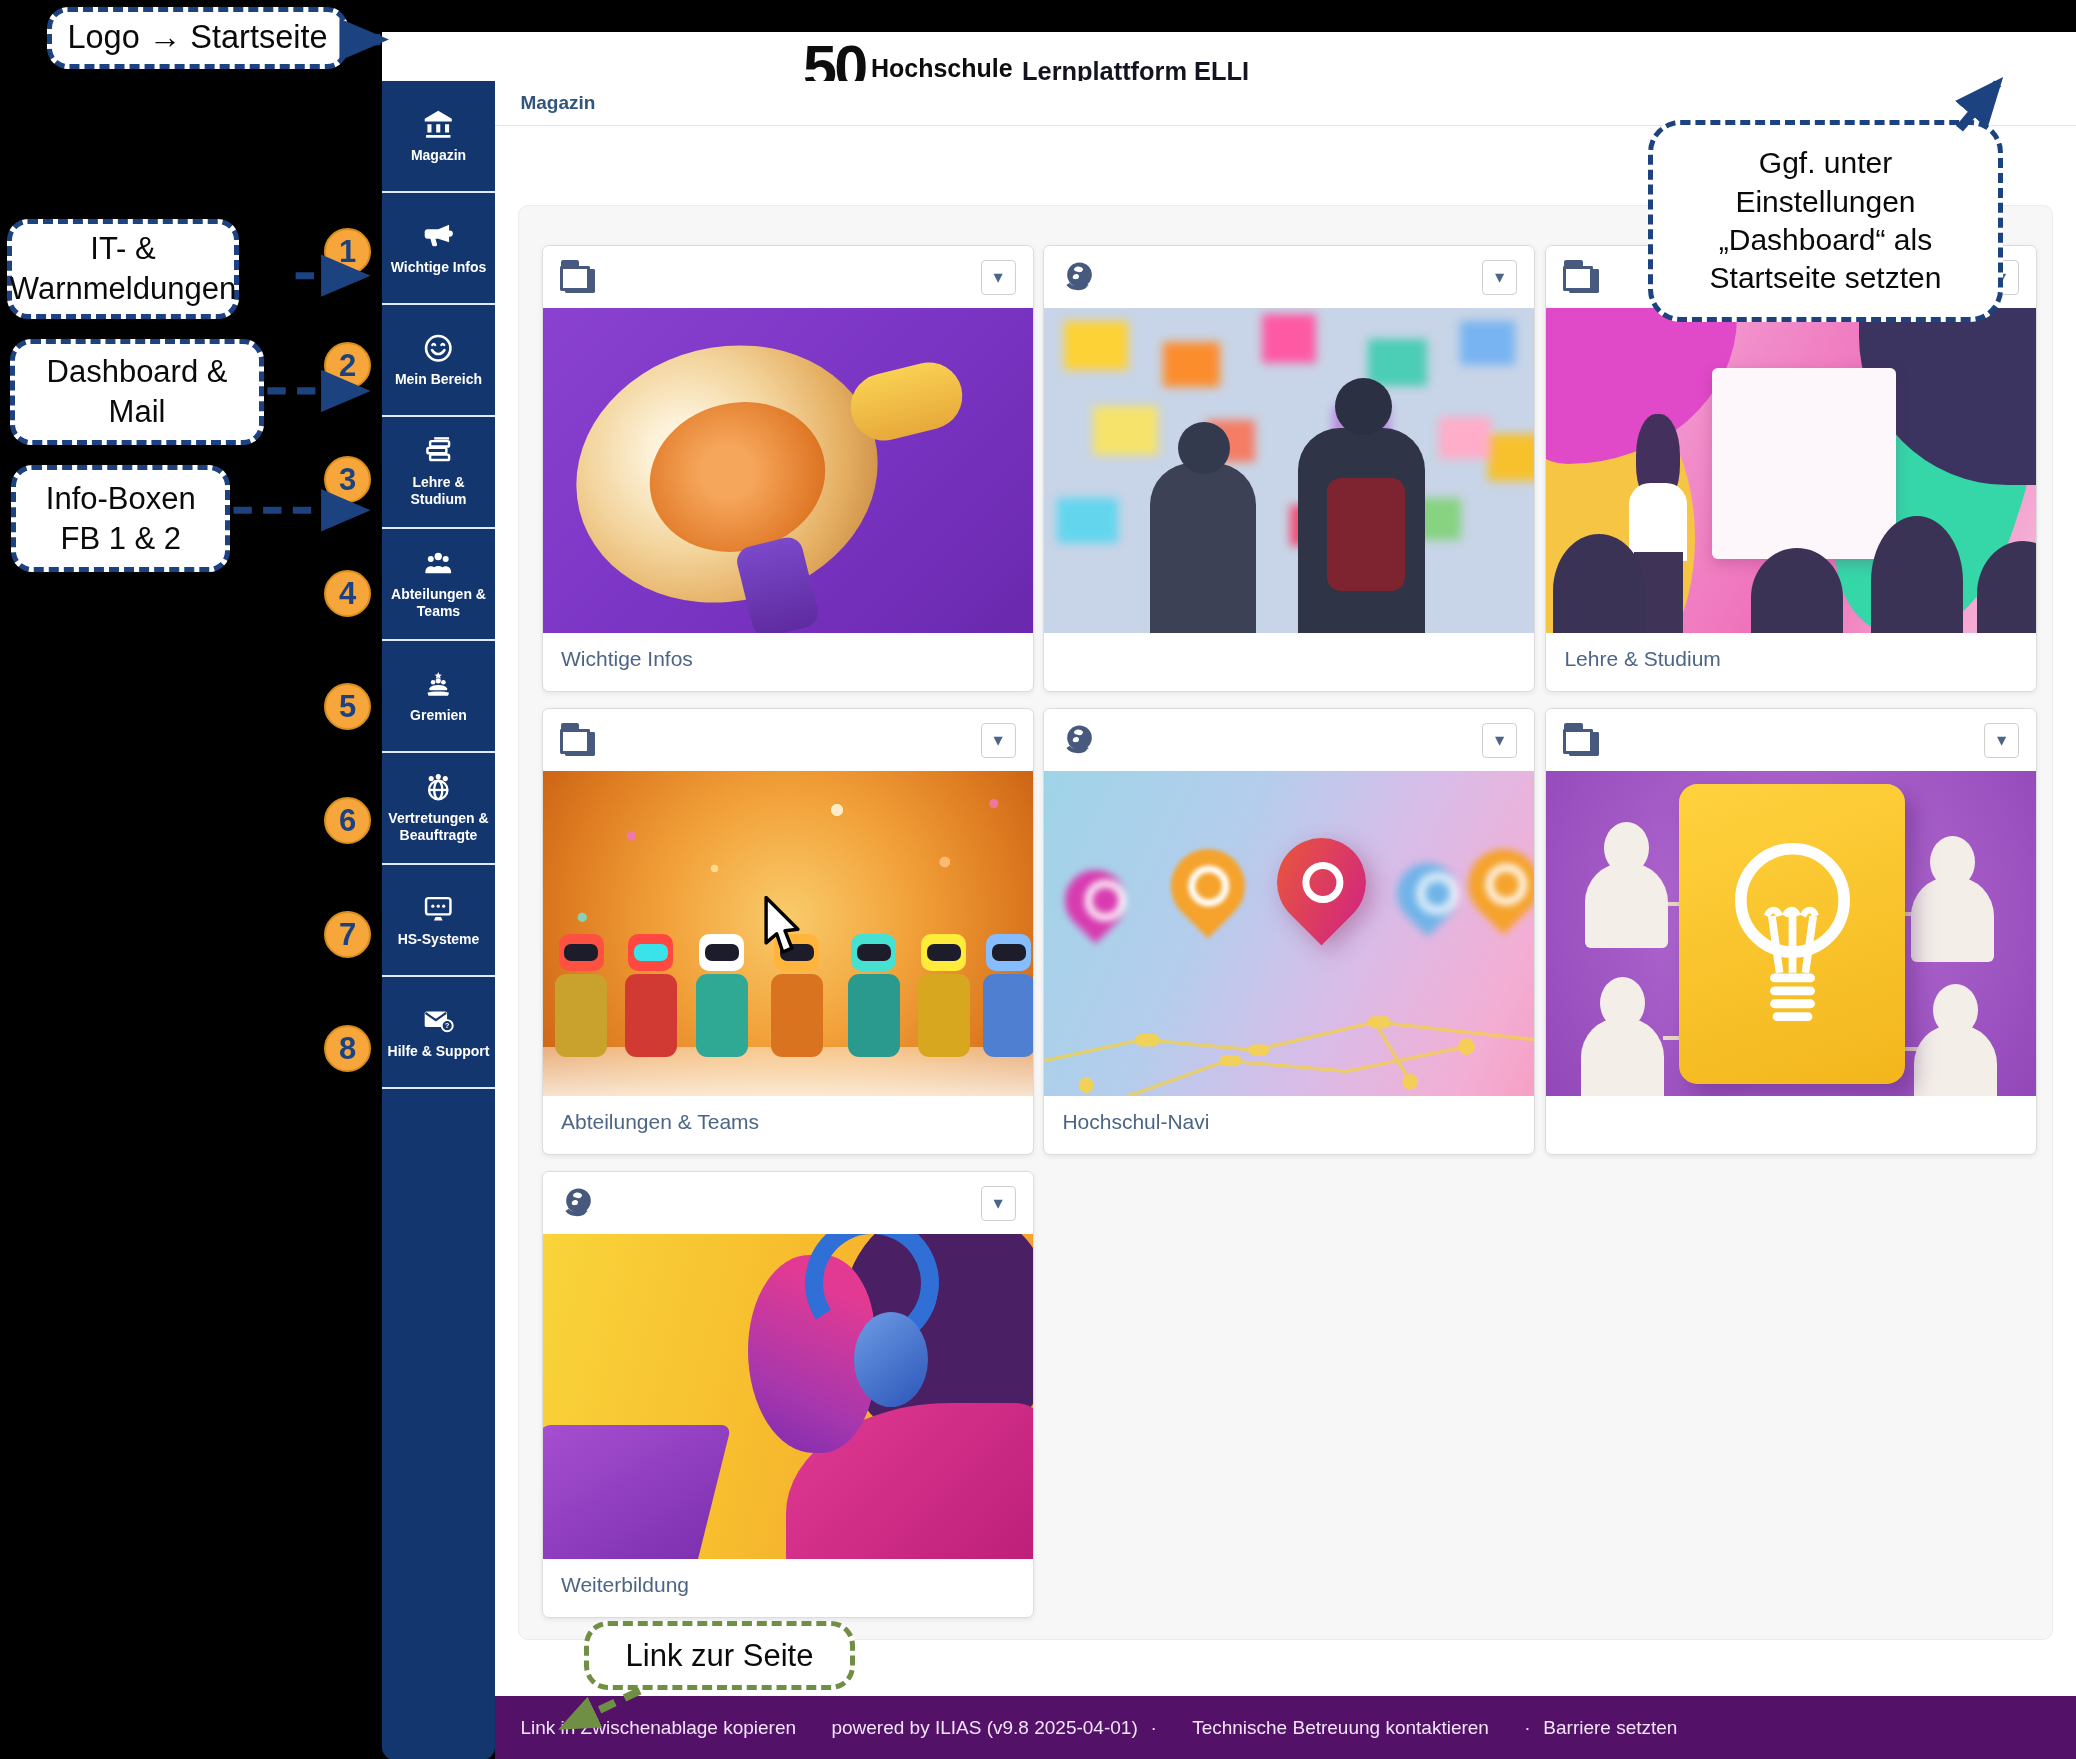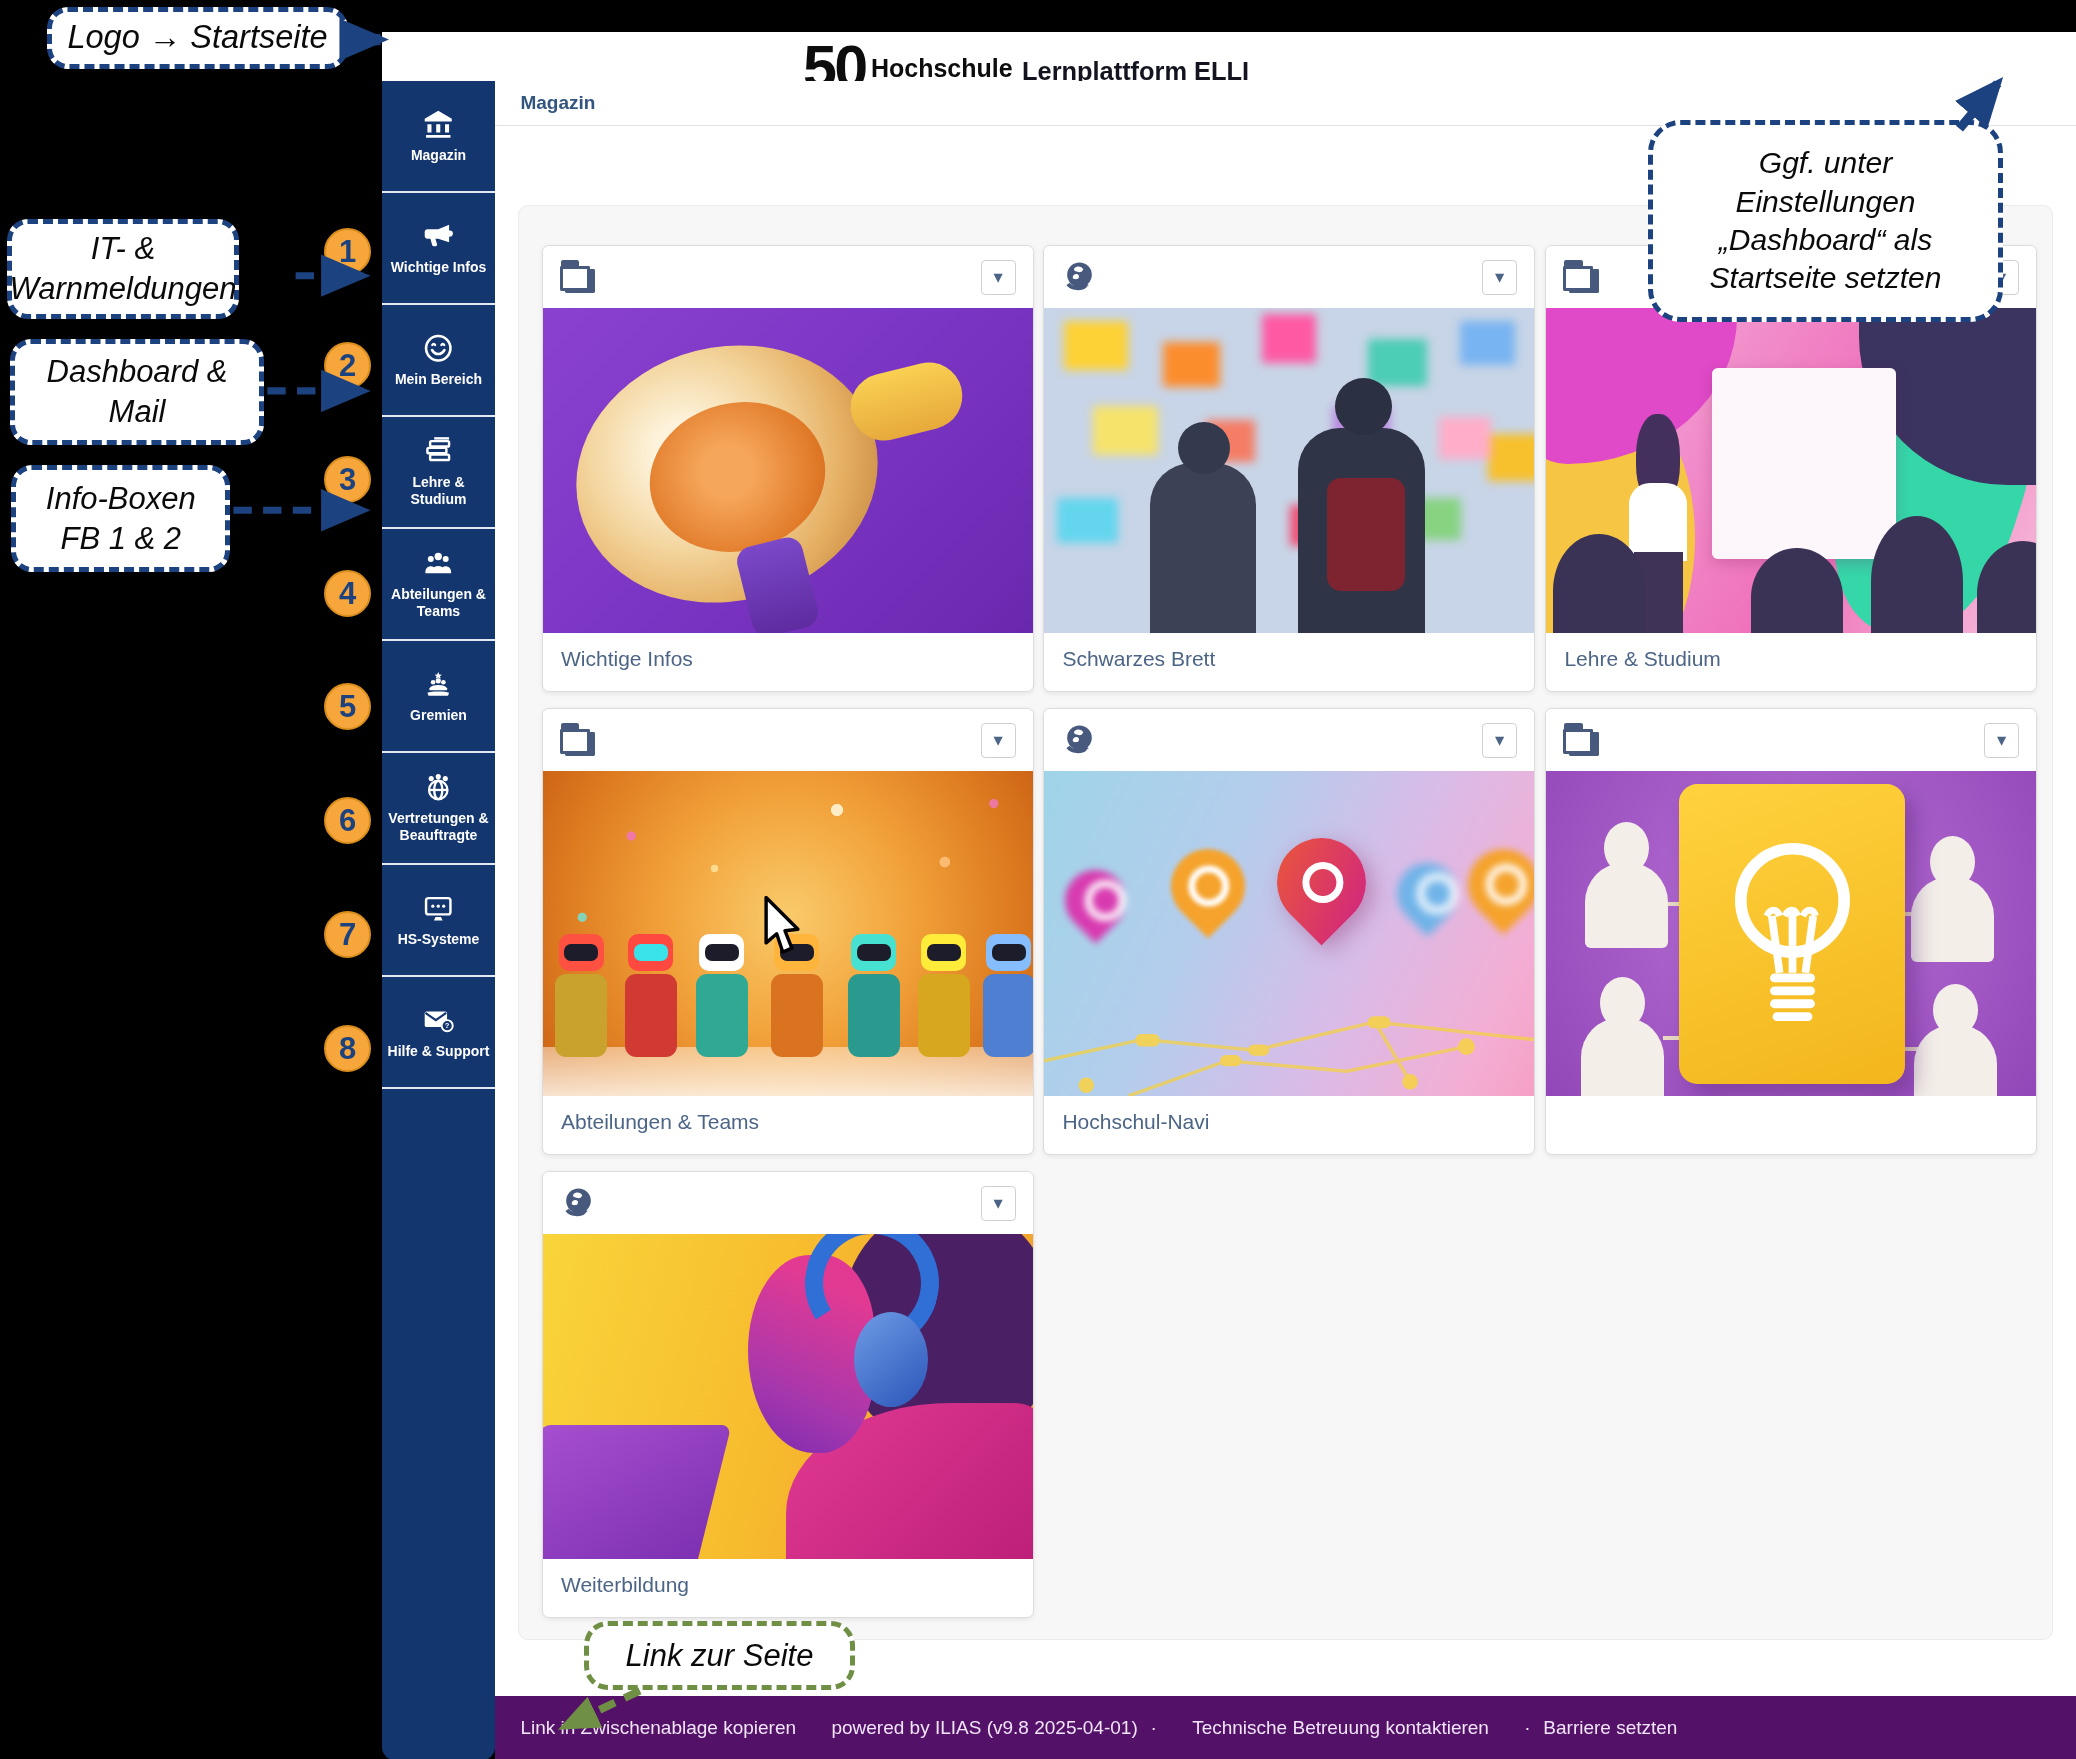--- a/index.html
+++ b/index.html
@@ -148,21 +148,21 @@
   
   #footer-bar { left:495px; top:1696px; width:1582px; height:64px; background:#541168;
     display:flex; align-items:center; padding-left:25.4px; gap:12.7px; }
   #footer-bar .f-txt { font-size:19px; color:#f1e5f9; white-space:nowrap; }
   #footer-bar .f-link { cursor:pointer; }
   #footer-bar .gap { width:10px; }
 
   
   .callout { position:absolute; background:#fff; border:5px dashed #1d4280; border-radius:21px; color:#0a0a0a;
     display:flex; flex-direction:column; align-items:center; justify-content:center; text-align:center;
-    z-index:50; font-weight:500;font-style:italic; }
+    z-index:50; font-weight:500; }
   .callout .cline { line-height:1.28; }
   #co-logo { left:47px; top:7px; width:301px; height:62px; font-size:32.5px; }
   #co-it { left:7px; top:219px; width:232px; height:100px; font-size:31px; }
   #co-dash { left:10px; top:339px; width:254px; height:106px; font-size:31px; }
   #co-info { left:11.3px; top:465px; width:219px; height:107px; font-size:31px; }
   #co-settings { left:1648px; top:120px; width:355px; height:202px; font-size:30px; border-radius:32.5px;align-items:center; }
   #co-link { left:584px; top:1621px; width:271px; height:69px; font-size:31px; border-color:#6f8f45; border-radius:24px; z-index:55; }
 
   .step-circle { position:absolute; left:324px; width:47px; height:47px; border-radius:50%;
     background:#f6a63a; border:2.1px solid #d98d1c; color:#1d4280; font-size:31px; font-weight:700;
@@ -323,23 +323,20 @@
         <div class="dropdown-btn">▾</div>
       </div>
       <div class="card-img art-sticky">
         <div class="mosaic"></div>
         <div class="sil s1"></div>
         <div class="h1"></div>
         <div class="sil s2"></div>
         <div class="h2"></div>
         <div class="pack"></div>
       </div>
-      <div class="card-foot">
-          <div class="card-title">Schwarzes Brett</div>
-        </div>
     </div>
 
     <div class="card" style="left:1026px; top:39px;">
       <div class="card-head">
         <div class="folder">
             <div class="f-tab"></div>
             <div class="f-shadow"></div>
             <div class="f-body"></div>
           </div>
         <div class="dropdown-btn">▾</div>

